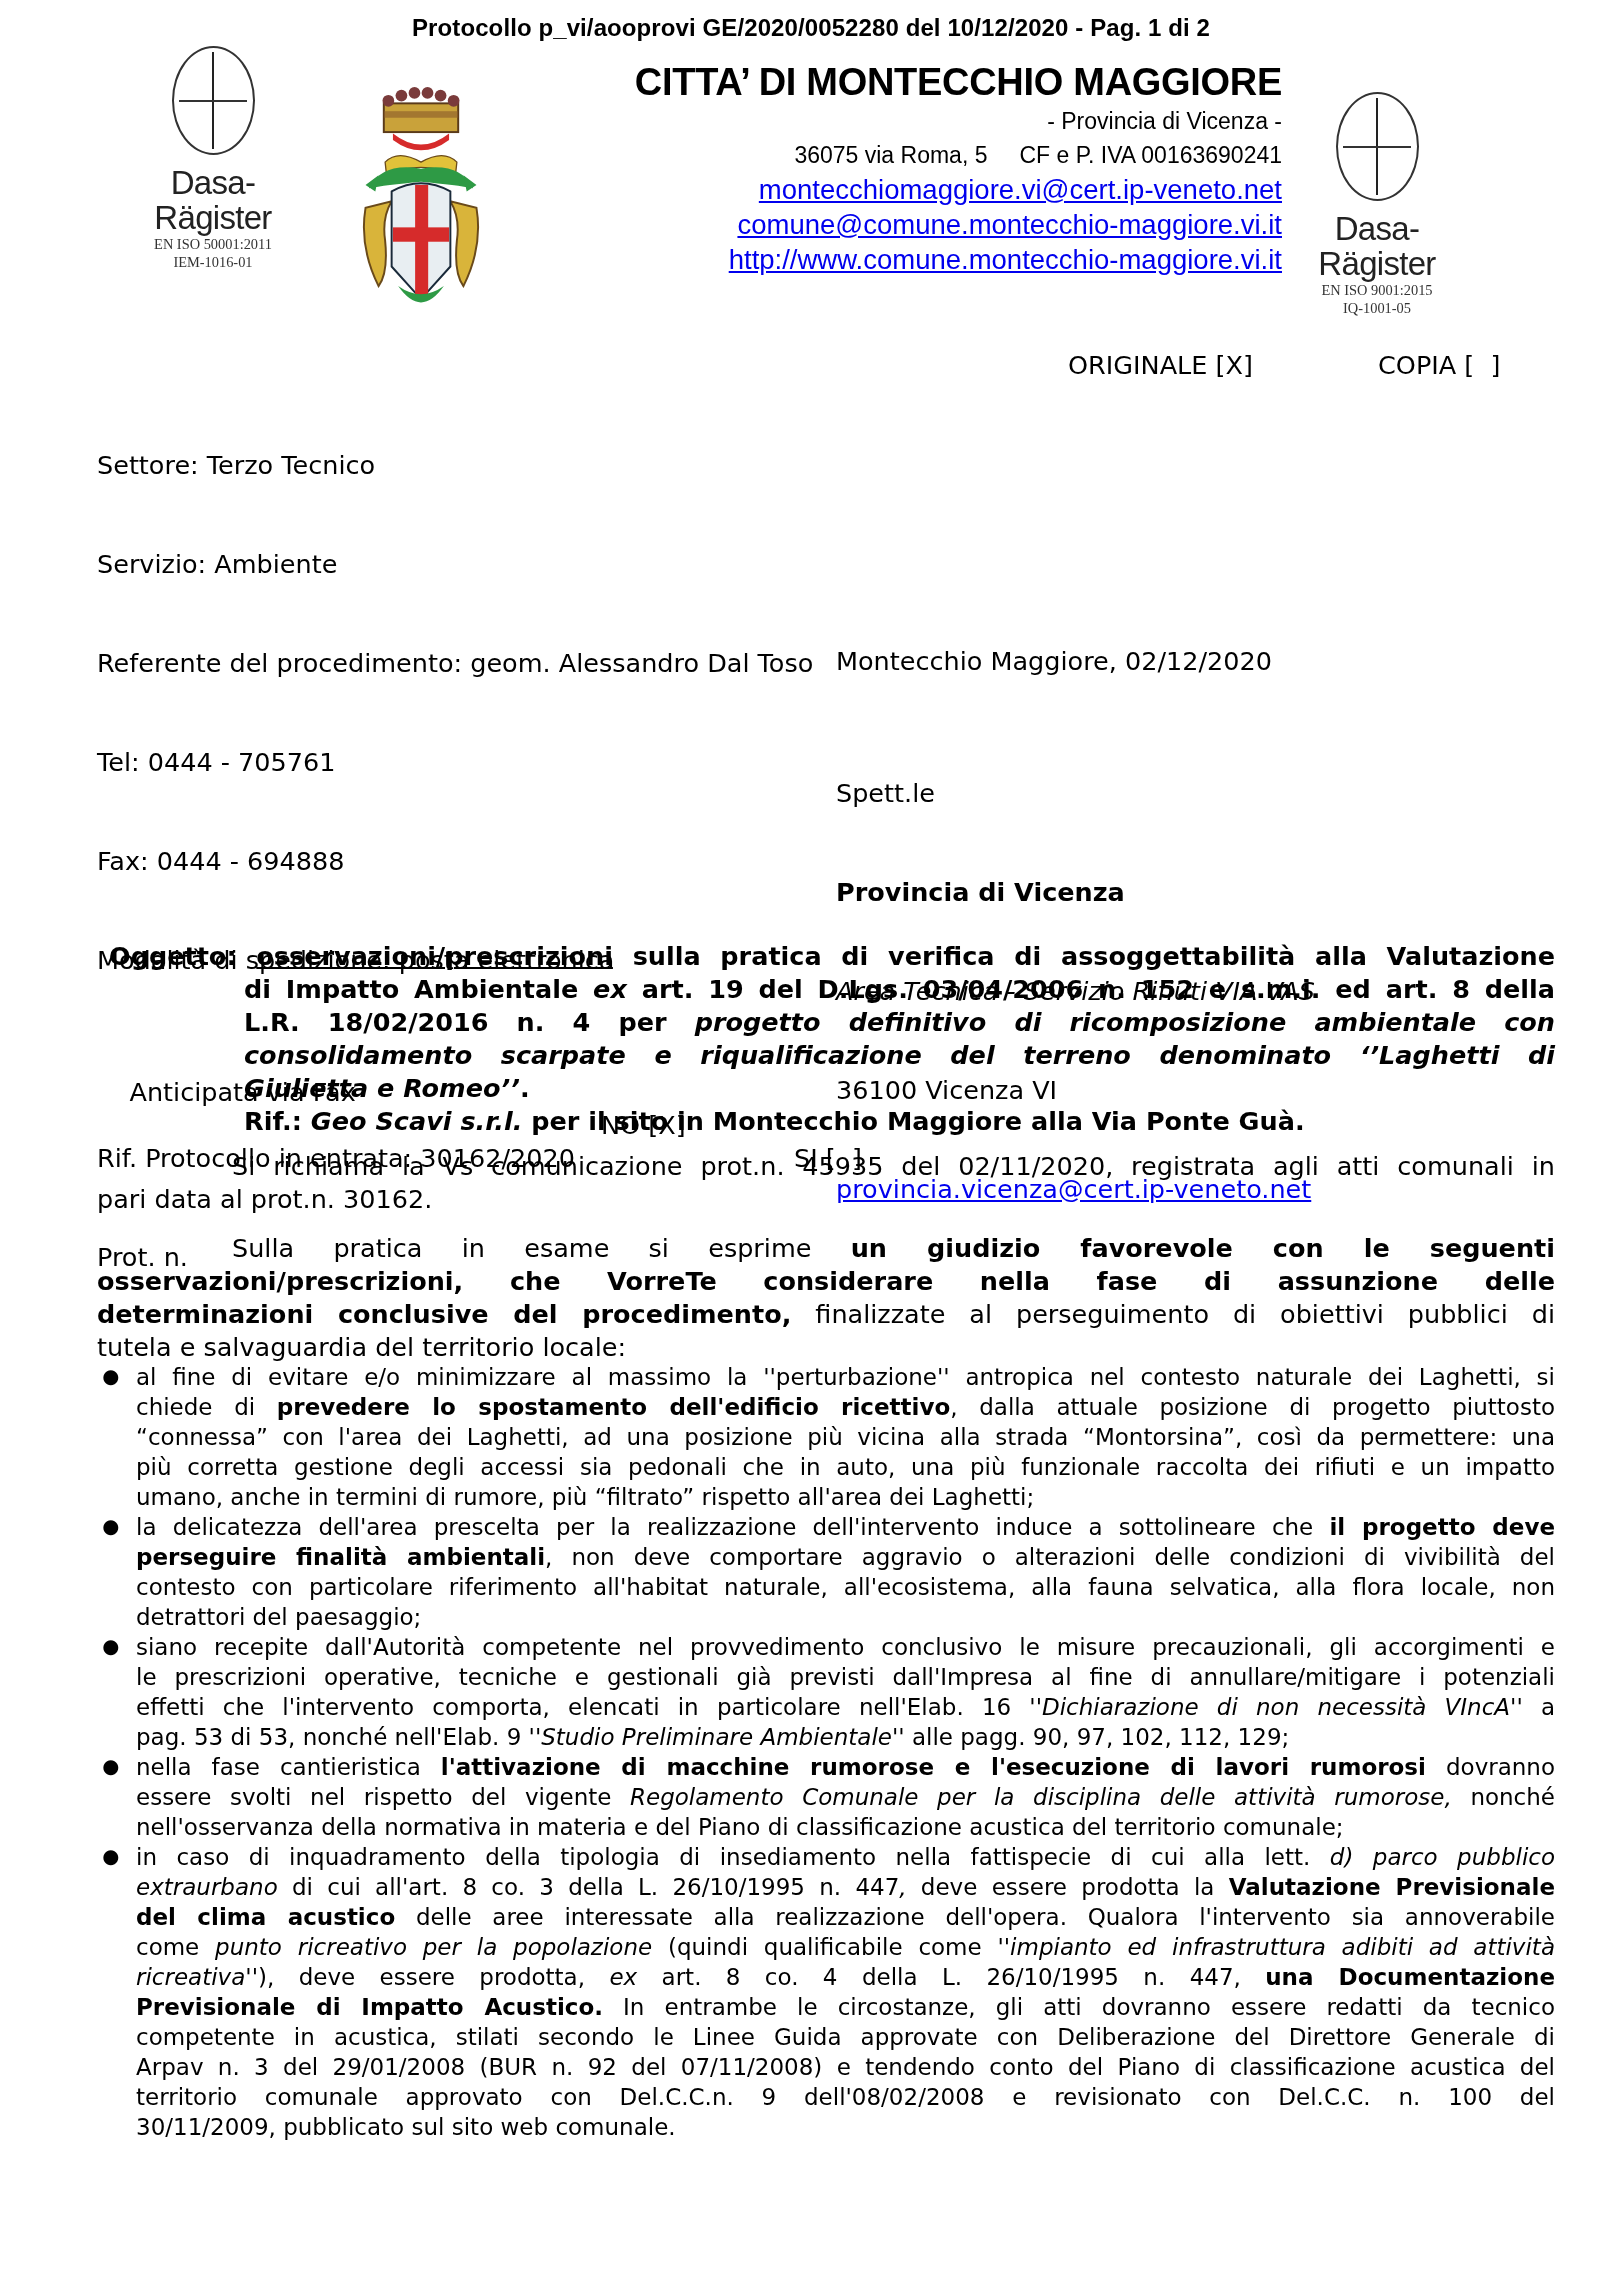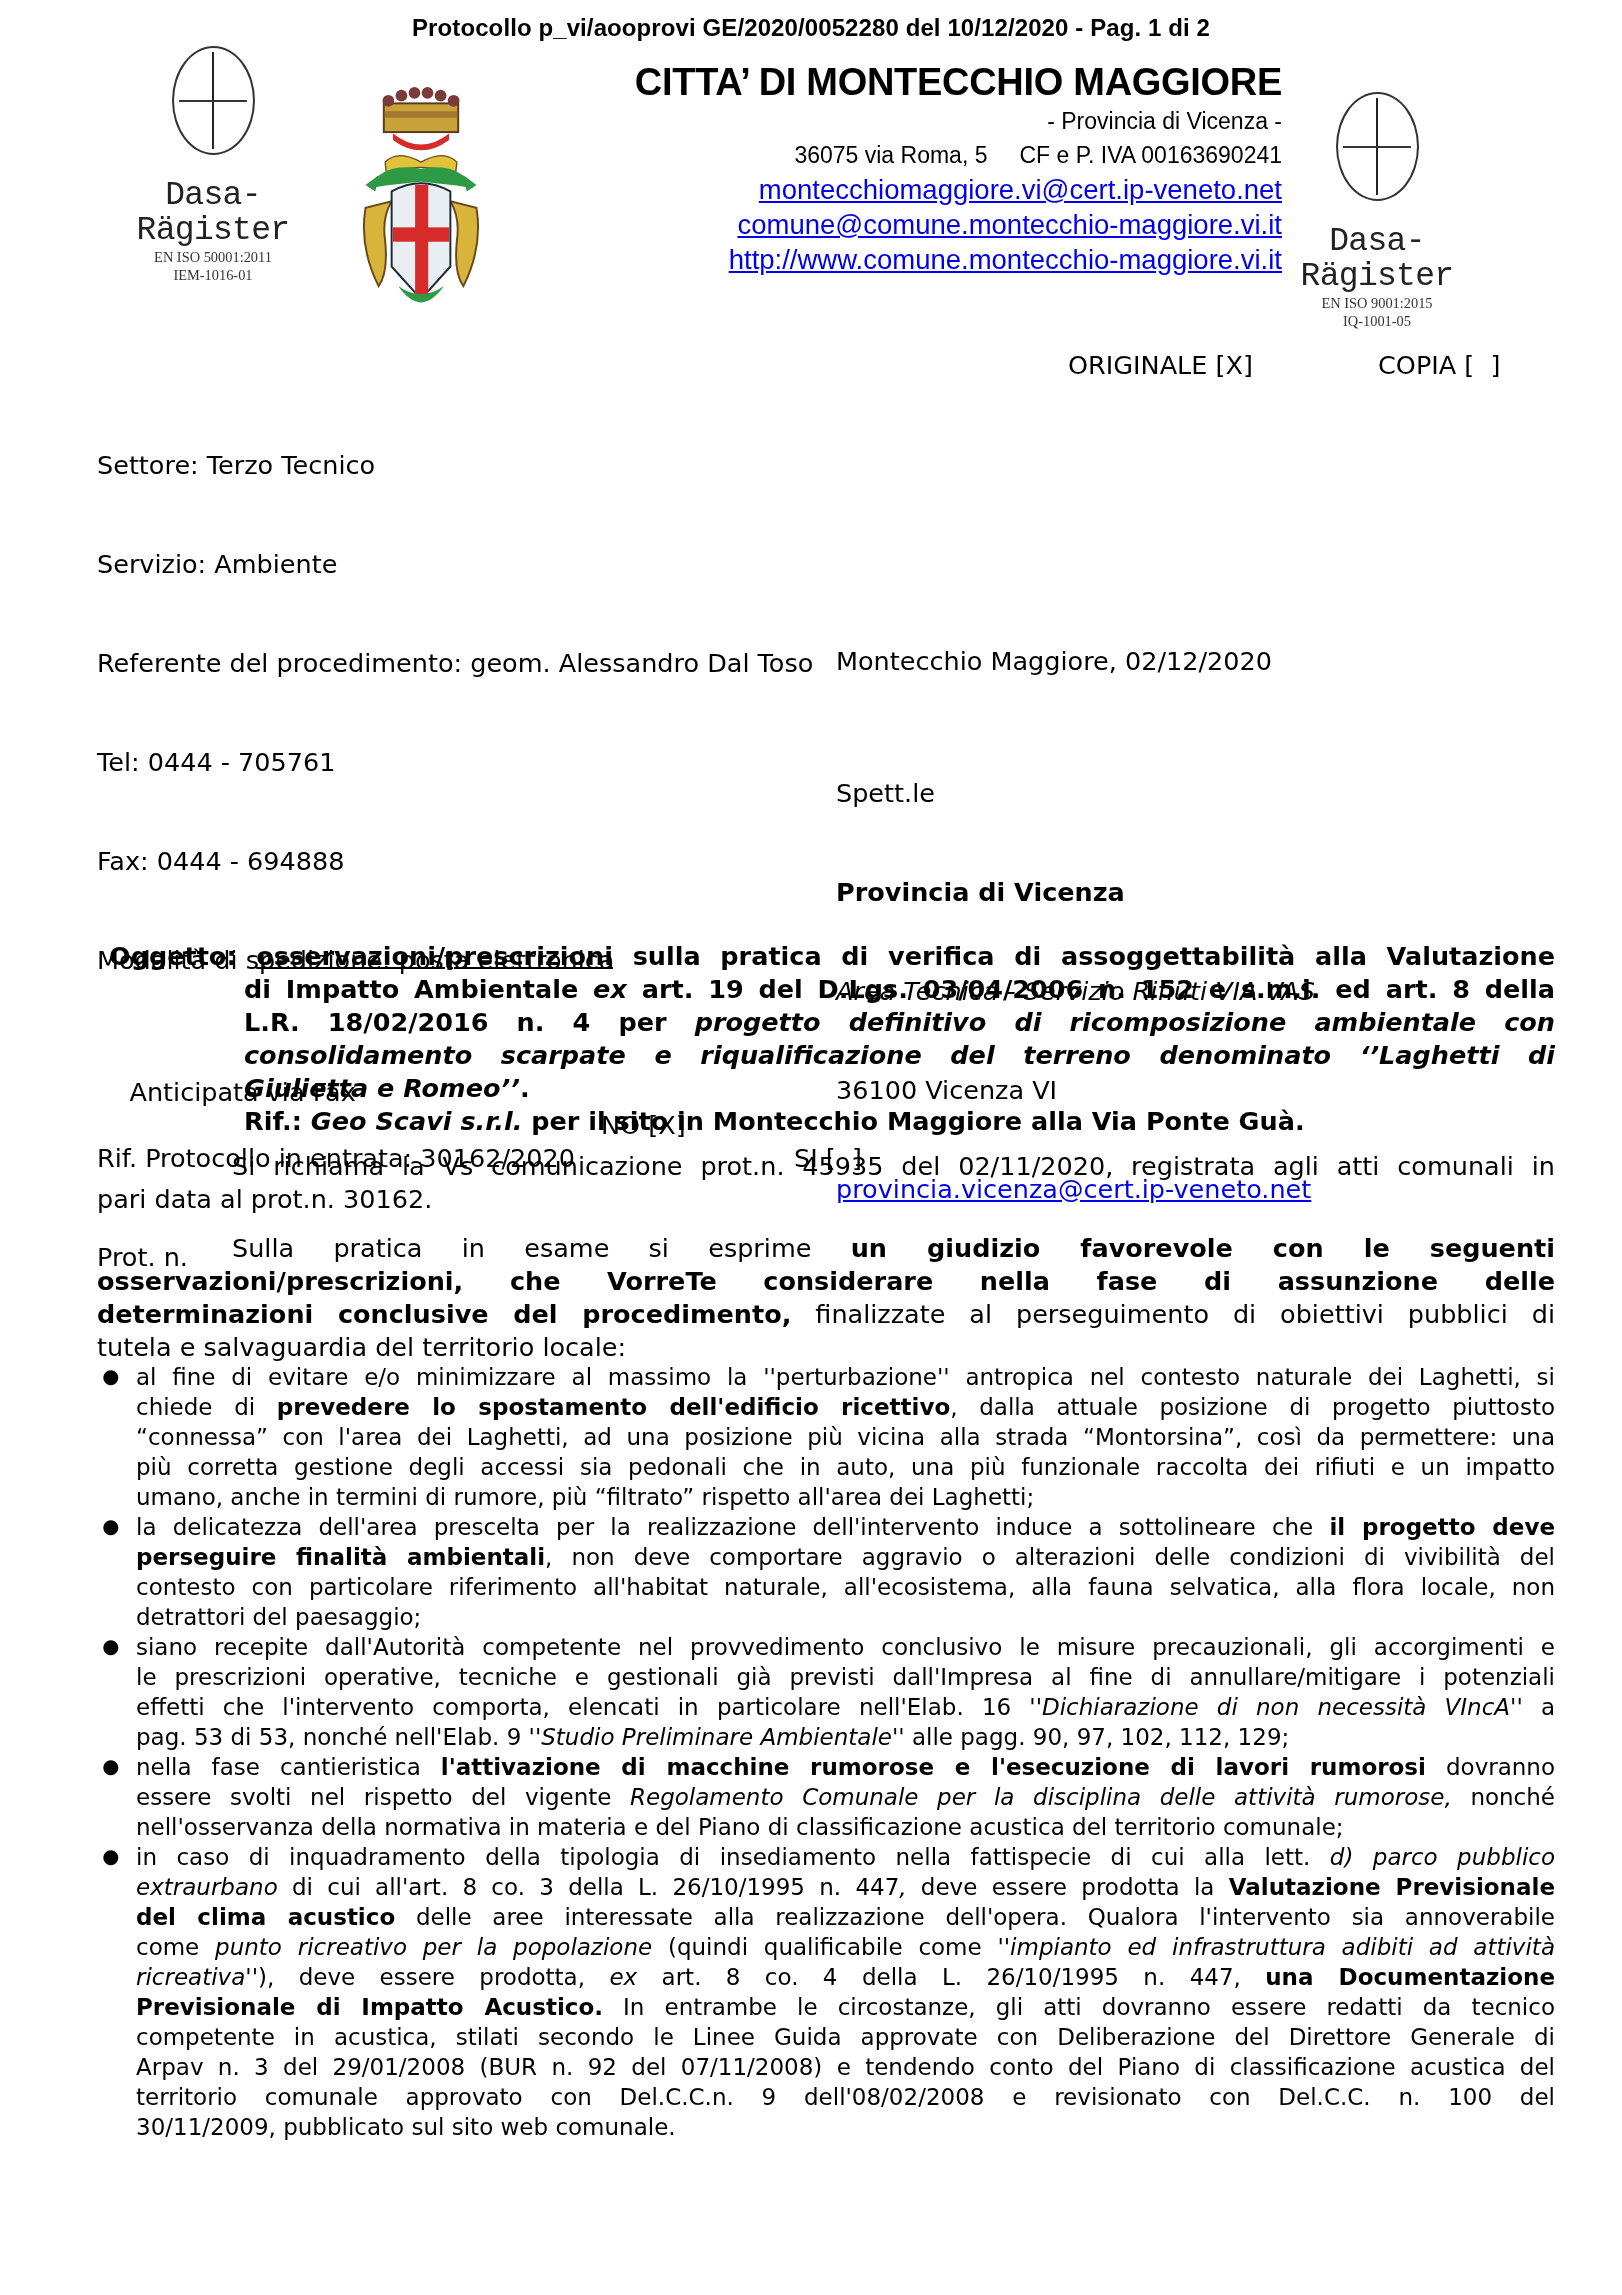--- a/index.html
+++ b/index.html
@@ -7,21 +7,21 @@
   .abs { position:absolute; }
   .sans { font-family:"Liberation Sans", sans-serif; }
 
   #protocol { left:0; width:1622px; top:14.4px; text-align:center; font-size:24px; font-weight:bold; letter-spacing:0.1px; }
 
   
   .dasa { text-align:center; color:#222; }
   .dasa .circle { width:79px; height:105px; border:2px solid #333; border-radius:50%; margin:0 auto; position:relative; }
   .dasa .circle .v { position:absolute; left:50%; top:3.9px; bottom:3.9px; width:2.6px; margin-left:-1.3px; background:#222; }
   .dasa .circle .h { position:absolute; top:50%; left:5.2px; right:5.2px; height:2px; margin-top:-0.7px; background:#333; }
-  .dasa .name { font-family:Liberation Mono, monospace; font-size:33px; line-height:35px; margin-top:23px; letter-spacing:-0.7px; }
+  .dasa .name { font-family:Liberation Sans, sans-serif; font-size:33px; line-height:35px; margin-top:10px; letter-spacing:-0.7px; }
   .dasa .cert { font-family:"Liberation Serif", serif; font-size:14.4px; line-height:18.3px; color:#333; }
   #logo-left { left:115px; top:46px; width:196px; }
   #logo-right { left:1279px; top:92px; width:196px; }
 
   
   #arms { left:359px; top:77px; width:124px; height:242px; }
 
   
   #header { left:497px; width:785px; top:60px; text-align:right; }
   #header .title { font-size:38px; font-weight:bold; line-height:44px; letter-spacing:-0.3px; }

